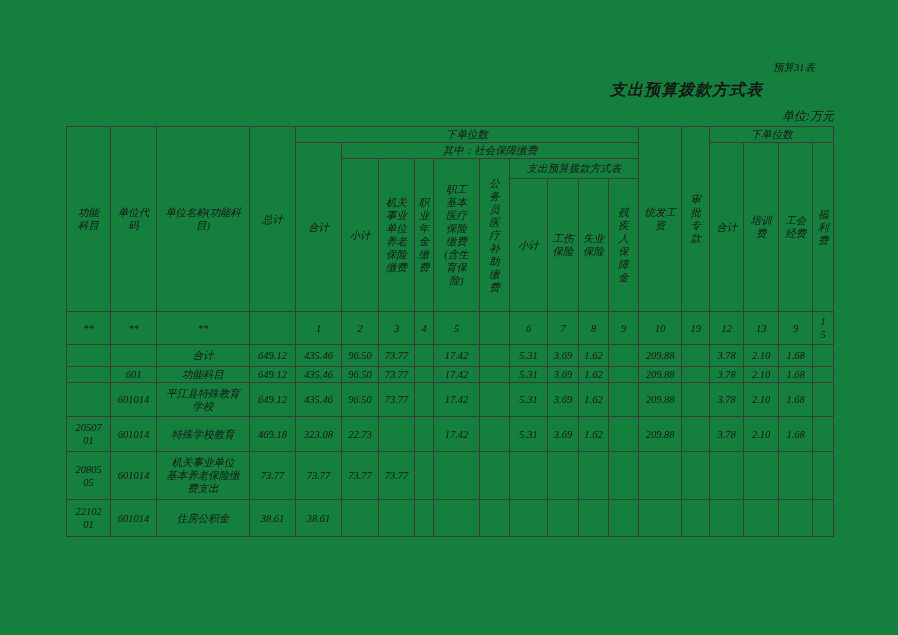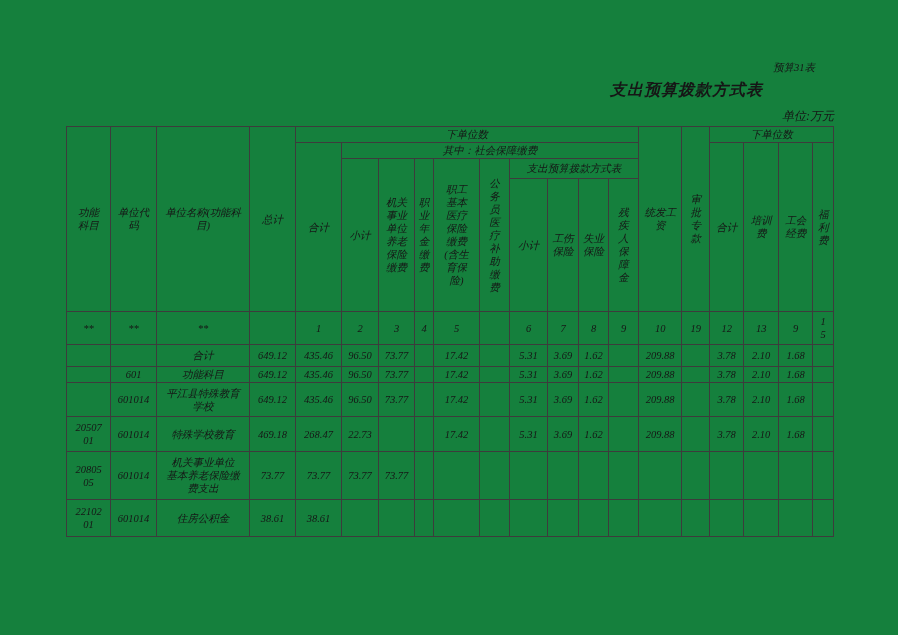--- a/index.html
+++ b/index.html
@@ -250,21 +250,21 @@
           <td>2.10</td>
           <td>1.68</td>
           <td></td>
         </tr>
         <tr style="height: 35px;">
           <td>20507
 01</td>
           <td class="unit-code-cell">601014</td>
           <td class="name-cell">特殊学校教育</td>
           <td>469.18</td>
-          <td>268.47</td>
+          <td>323.08</td>
           <td>22.73</td>
           <td></td>
           <td></td>
           <td>17.42</td>
           <td></td>
           <td>5.31</td>
           <td>3.69</td>
           <td>1.62</td>
           <td></td>
           <td>209.88</td>

